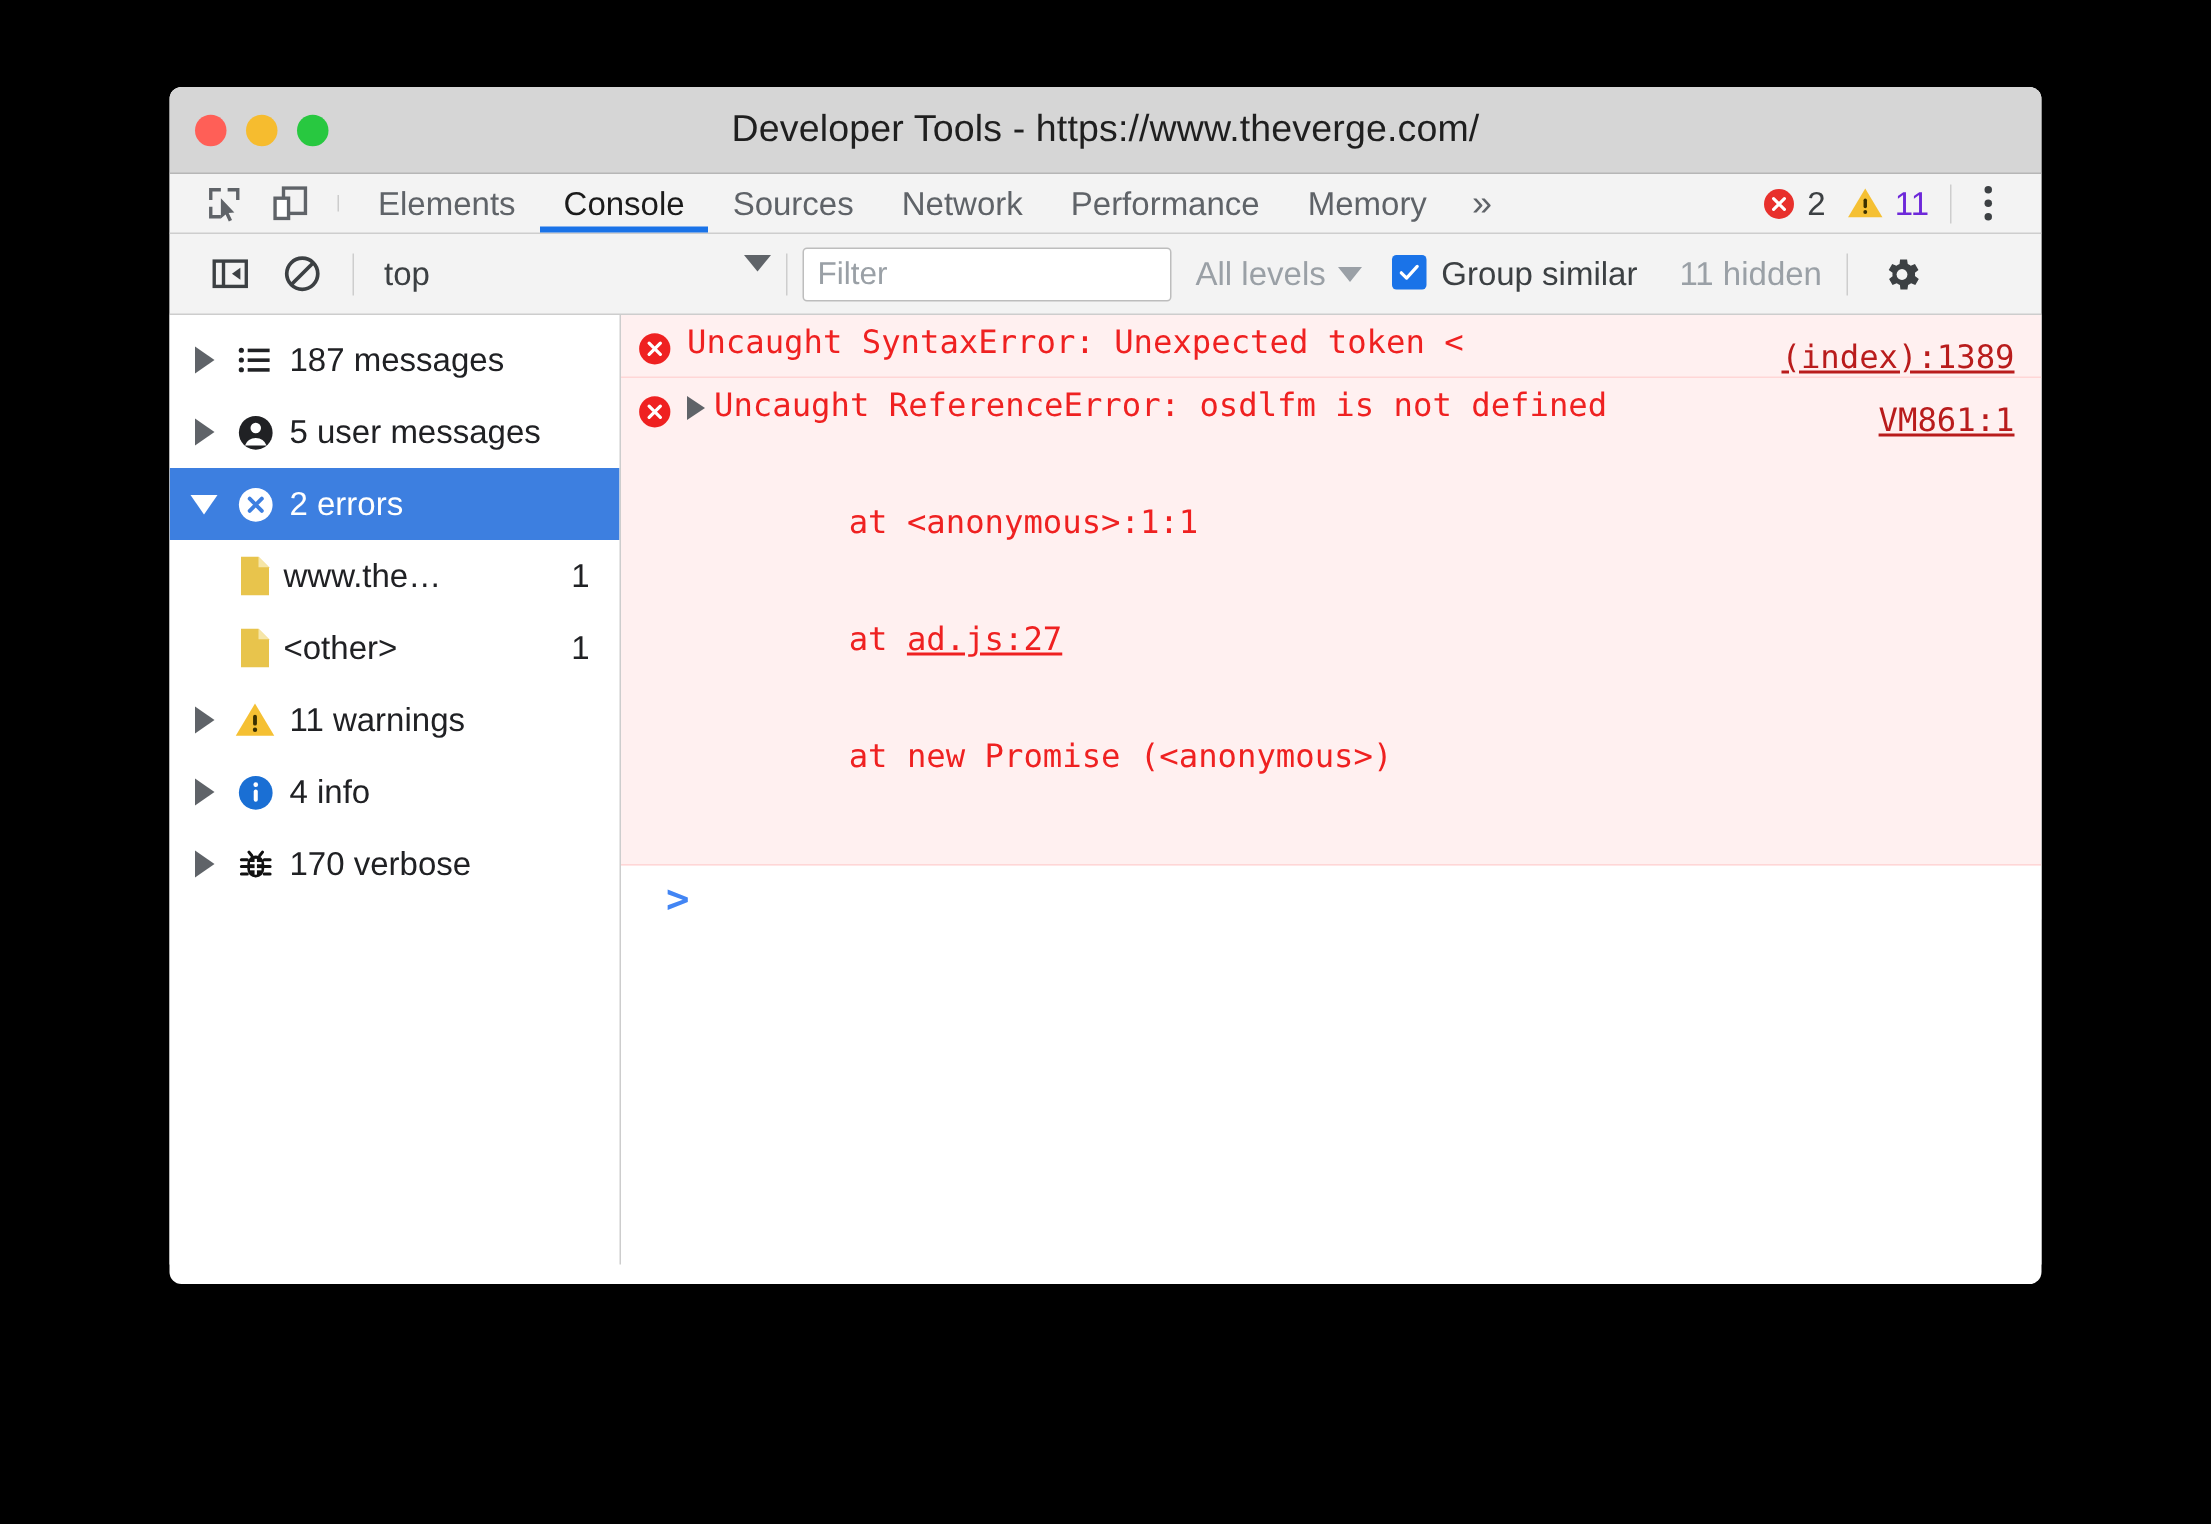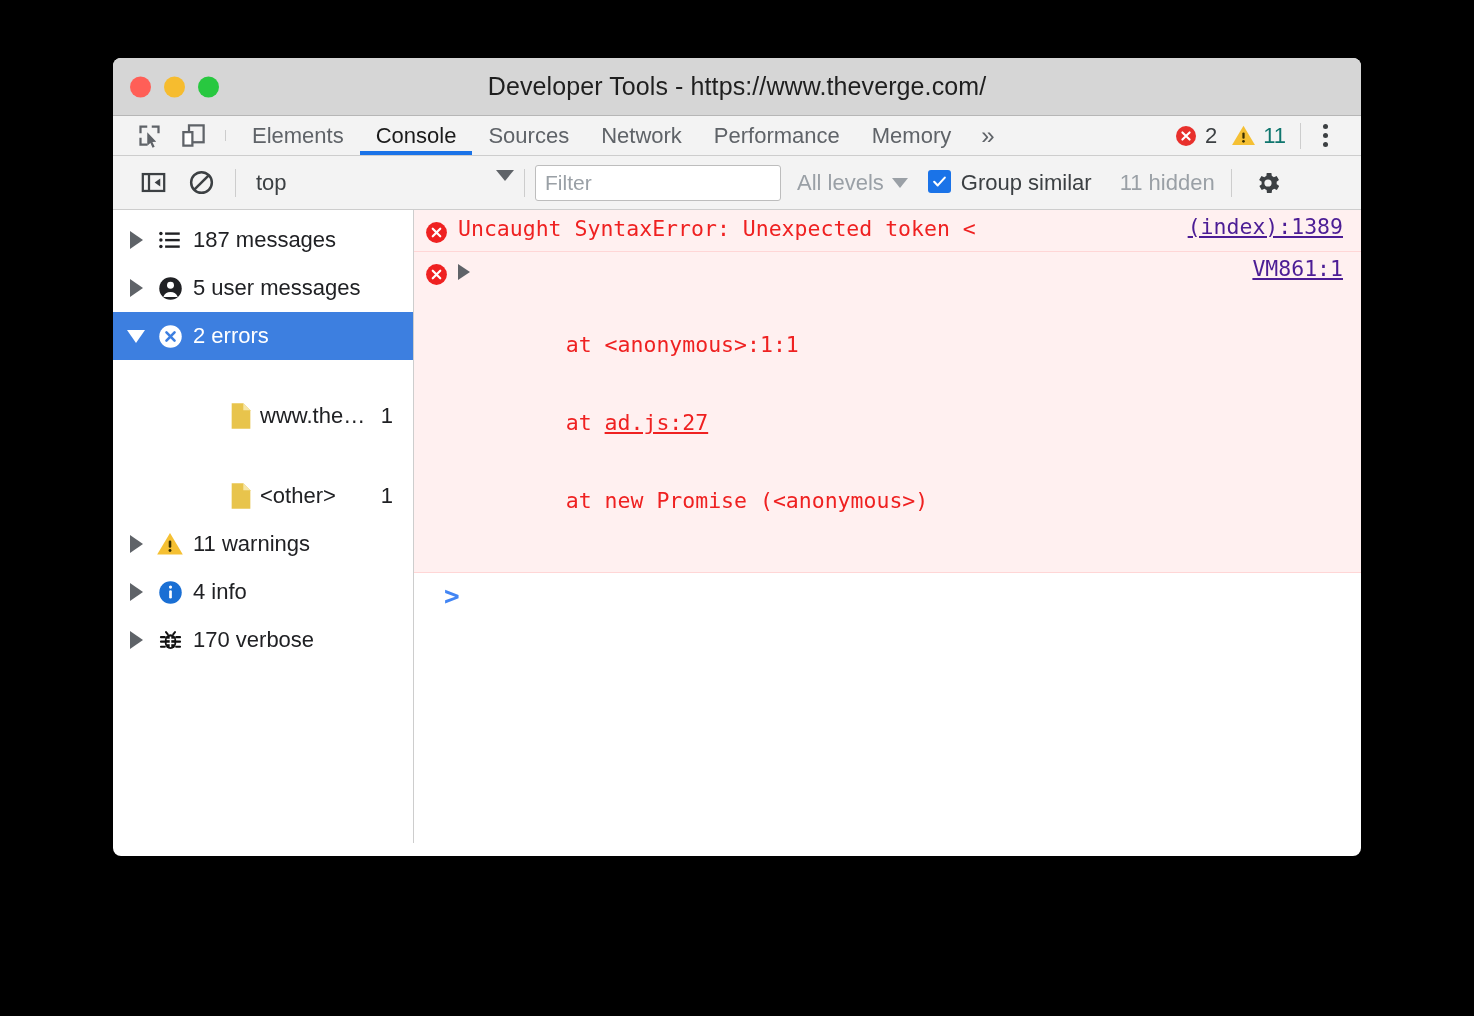--- a/index.html
+++ b/index.html
@@ -101,21 +101,21 @@
   }
   .count-group {
     display: flex;
     align-items: center;
     gap: 7px;
     margin-right: 14px;
     cursor: default;
   }
   .count-num { font-size: 22px; }
   .count-num.err { color: #3c4043; }
-  .count-num.warn { color: #0f766e; }
+  .count-num.warn { color: #6d28d9; }
   #right-sep {
     width: 1px; height: 26px; background: #cdcdcd; margin-right: 4px;
   }
   .kebab {
     width: 40px; height: 40px;
     display: flex; flex-direction: column;
     align-items: center; justify-content: center;
     gap: 4px; cursor: default;
   }
   .kebab i { width: 5px; height: 5px; border-radius: 50%; background: #3c4043; display:block;}
@@ -232,21 +232,21 @@
     width: 0; height: 0;
     border-left: 9px solid transparent;
     border-right: 9px solid transparent;
     border-top: 13px solid #ffffff;
   }
   .side-icon {
     width: 42px; flex: 0 0 42px;
     display: flex; align-items: center; justify-content: center;
   }
   .side-label { margin-left: 2px; }
-  .side-row.child { padding-left: 111px; height: 48px; margin-top: 32px; }
+  .side-row.child { padding-left: 40px; height: 48px; }
   .side-row.child .side-icon { width: 34px; flex: 0 0 34px; }
   .child-count { margin-left: auto; padding-right: 20px; font-size: 22px; color: #202124; }
 
   
   #console-area {
     flex: 1;
     background: #ffffff;
     overflow: hidden;
   }
   .msg {
@@ -281,24 +281,24 @@
     flex: 0 0 12px;
   }
   .stack {
     padding-left: 56px;
     white-space: pre;
   }
   .stack .link { color: #ef2121; text-decoration: underline; cursor: pointer; }
   .src-link {
     position: absolute;
     right: 18px;
-    top: 4px;
+    top: 16px;
     font-family: "DejaVu Sans Mono", monospace;
     font-size: 21.5px;
-    color: #4c1d95;
+    color: #b91c1c;
     text-decoration: underline;
     cursor: pointer;
     white-space: nowrap;
   }
   #prompt-row {
     display: flex;
     align-items: flex-start;
     padding: 10px 0 0 30px;
     background: #ffffff;
   }
@@ -559,20 +559,21 @@
       <div class="msg">
         <span class="err-icon">
           <svg width="25" height="25" viewBox="0 0 24 24">
             <circle cx="12" cy="12" r="10" fill="#ef2121"></circle>
             <path d="M8.4 8.4l7.2 7.2M15.6 8.4l-7.2 7.2" stroke="#fff" stroke-width="2.1" stroke-linecap="round"></path>
           </svg>
         </span>
         <div class="msg-body">
           <div class="msg-first-line">
             <span class="expand-tri"></span>
+            <span>Uncaught ReferenceError: osdlfm is not defined</span>
           </div>
           <div class="stack">
             <div><span>    at &lt;anonymous&gt;:1:1</span></div>
             <div><span>    at </span><span class="link">ad.js:27</span></div>
             <div><span>    at new Promise (&lt;anonymous&gt;)</span></div>
           </div>
         </div>
         <span class="src-link">VM861:1</span>
       </div>
 

